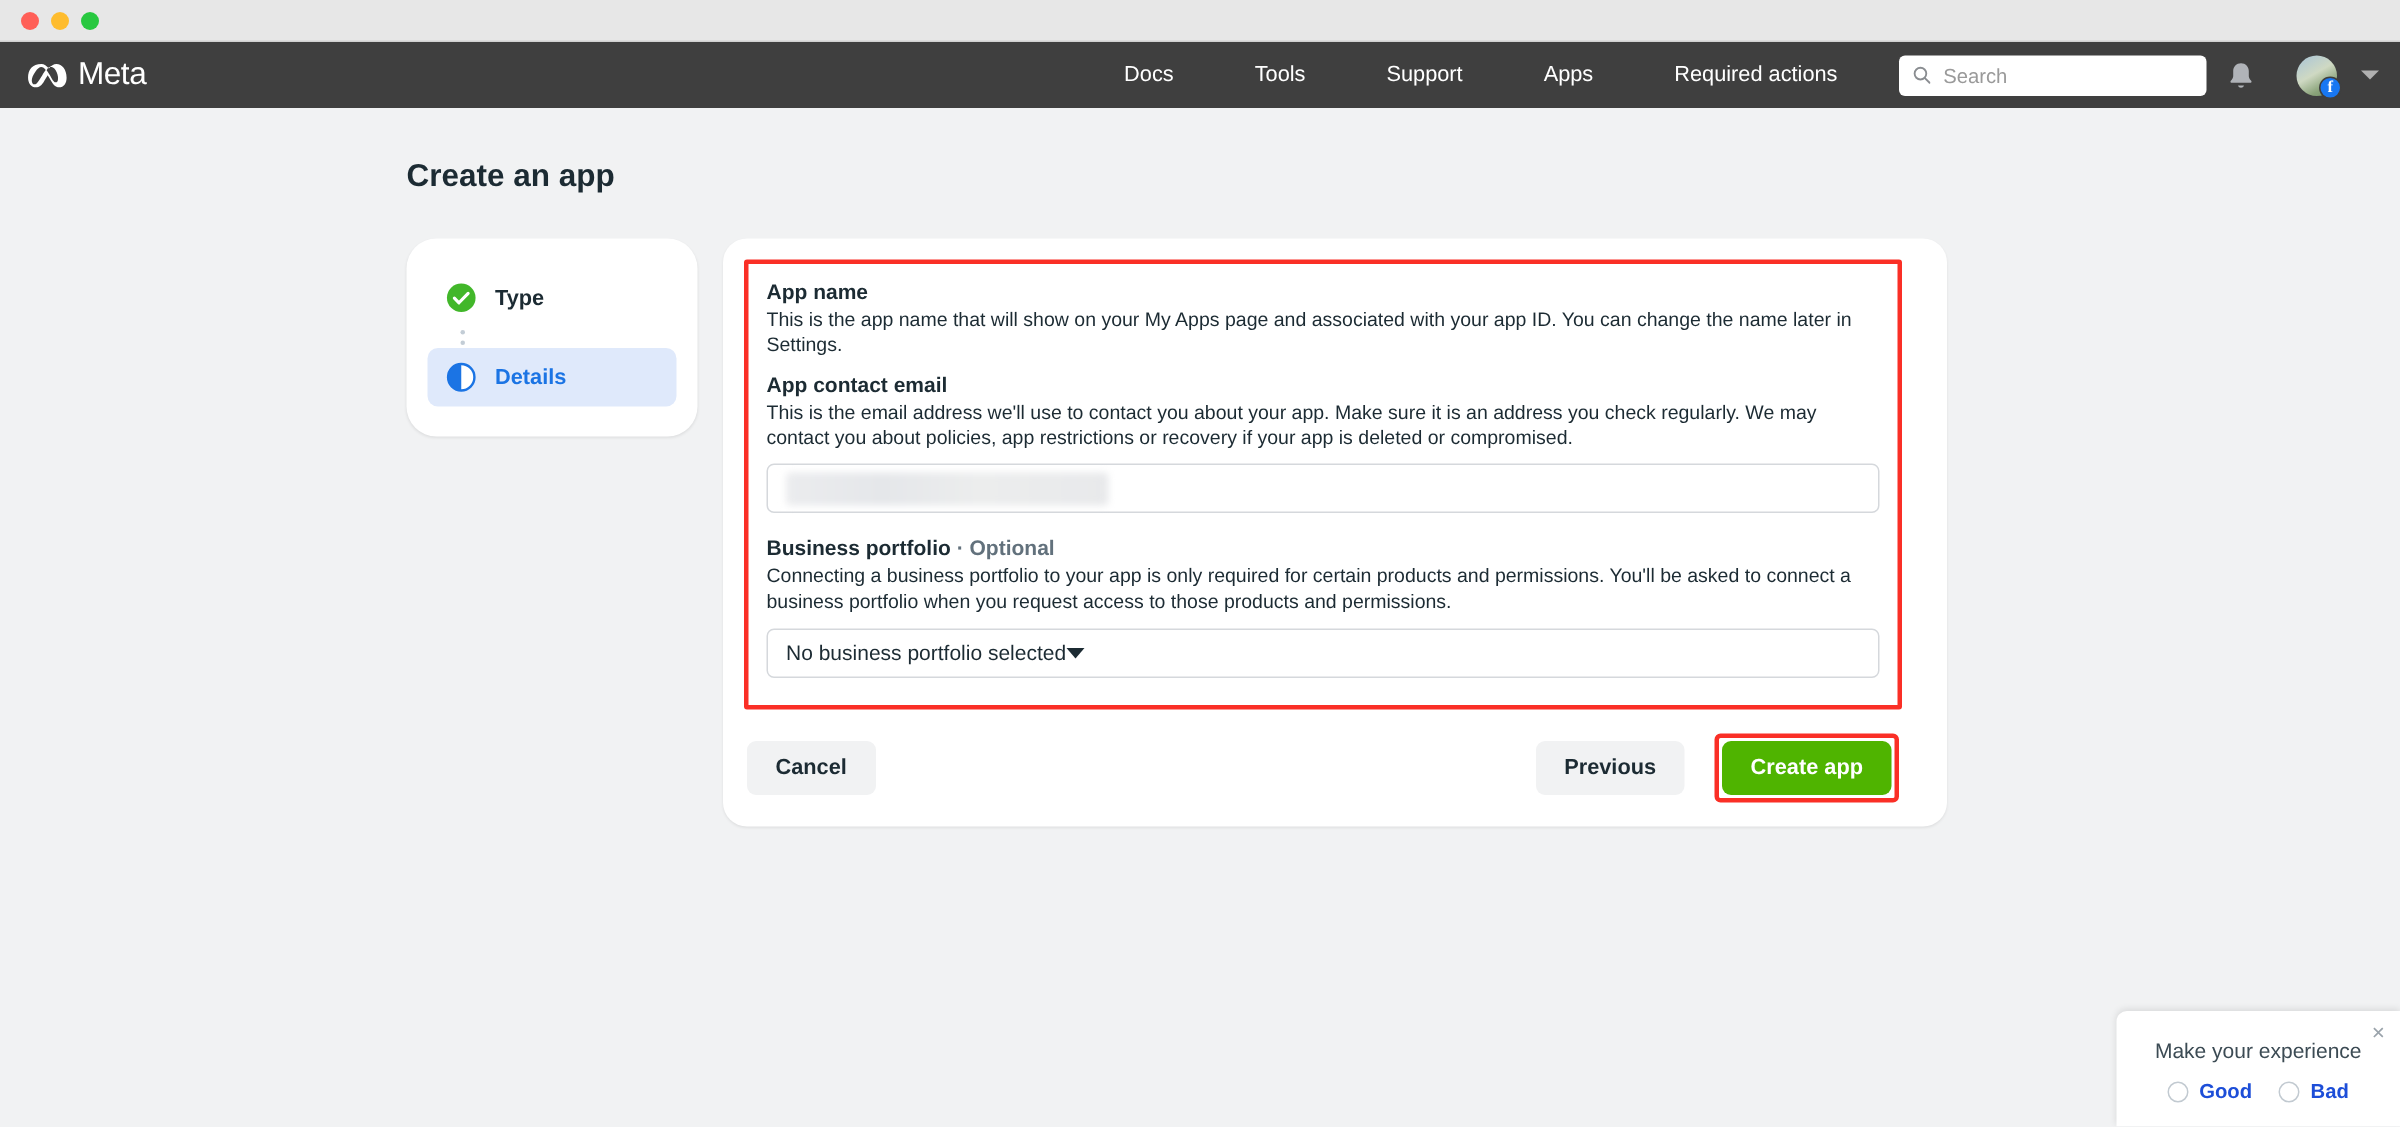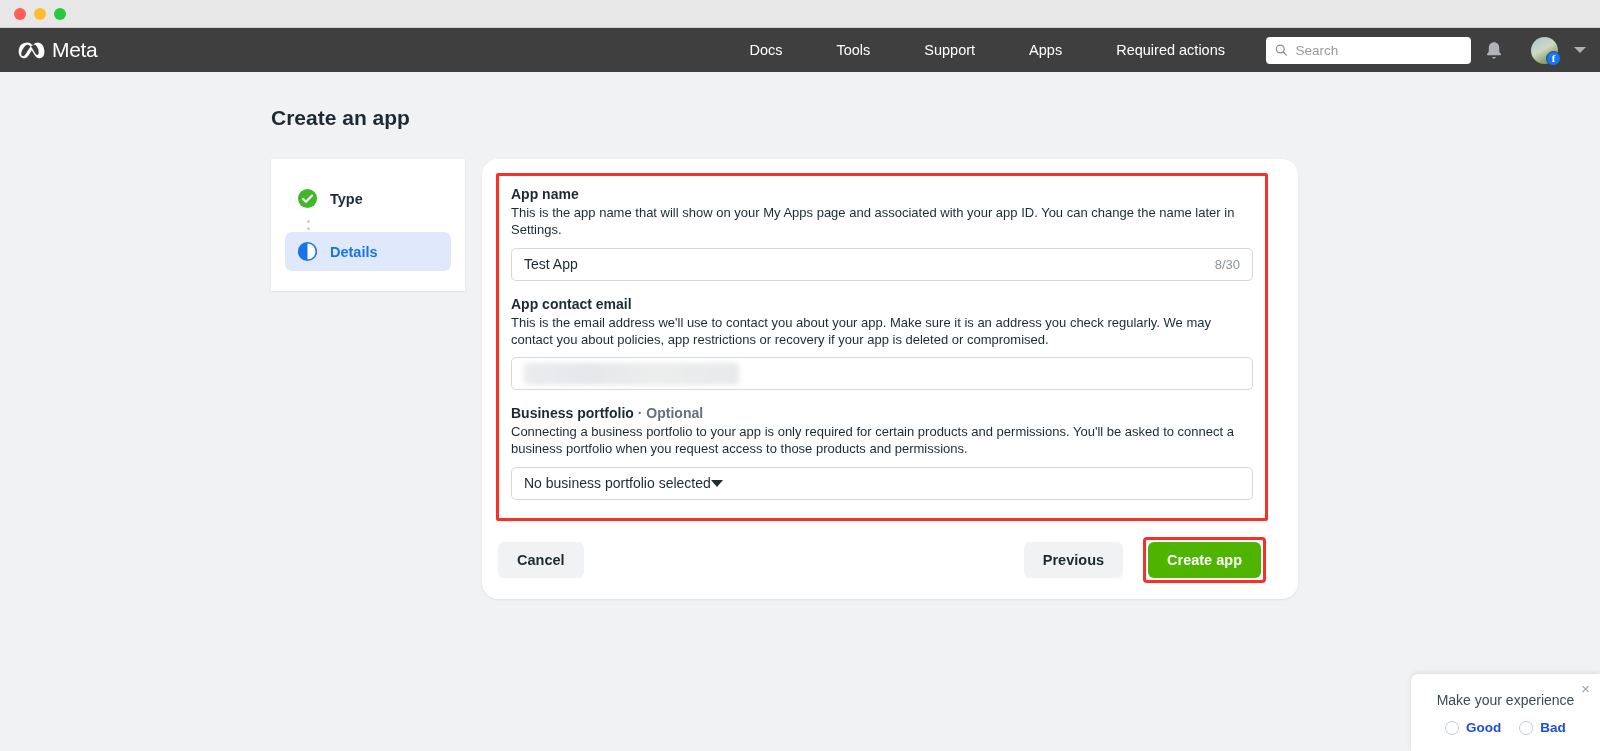--- a/index.html
+++ b/index.html
@@ -147,21 +147,21 @@
   .layout {
     display: flex;
     align-items: flex-start;
     margin-left: 271px;
   }
 
   
   .stepper {
     width: 194px;
     background: #ffffff;
-    border-radius: 0;
+    border-radius: 20px;
     padding: 20px 14px 20px 14px;
     box-shadow: 0 1px 2px rgba(0,0,0,0.08);
     flex: 0 0 auto;
   }
   .step {
     display: flex;
     align-items: center;
     gap: 12px;
     padding: 9px 12px;
     border-radius: 7px;
@@ -414,24 +414,20 @@
       </div>
     </div>
 
     <div class="form-card">
 
       <div class="highlight-box">
 
         <div class="field">
           <div class="field-label">App name</div>
           <div class="field-desc">This is the app name that will show on your My Apps page and associated with your app ID. You can change the name later in Settings.</div>
-          <div class="input-row">
-            <input type="text" value="Test App" style="">
-            <span class="char-counter">8/30</span>
-          </div>
         </div>
 
         <div class="field">
           <div class="field-label">App contact email</div>
           <div class="field-desc">This is the email address we'll use to contact you about your app. Make sure it is an address you check regularly. We may contact you about policies, app restrictions or recovery if your app is deleted or compromised.</div>
           <div class="input-row">
             <div class="redacted"></div>
           </div>
         </div>
 

